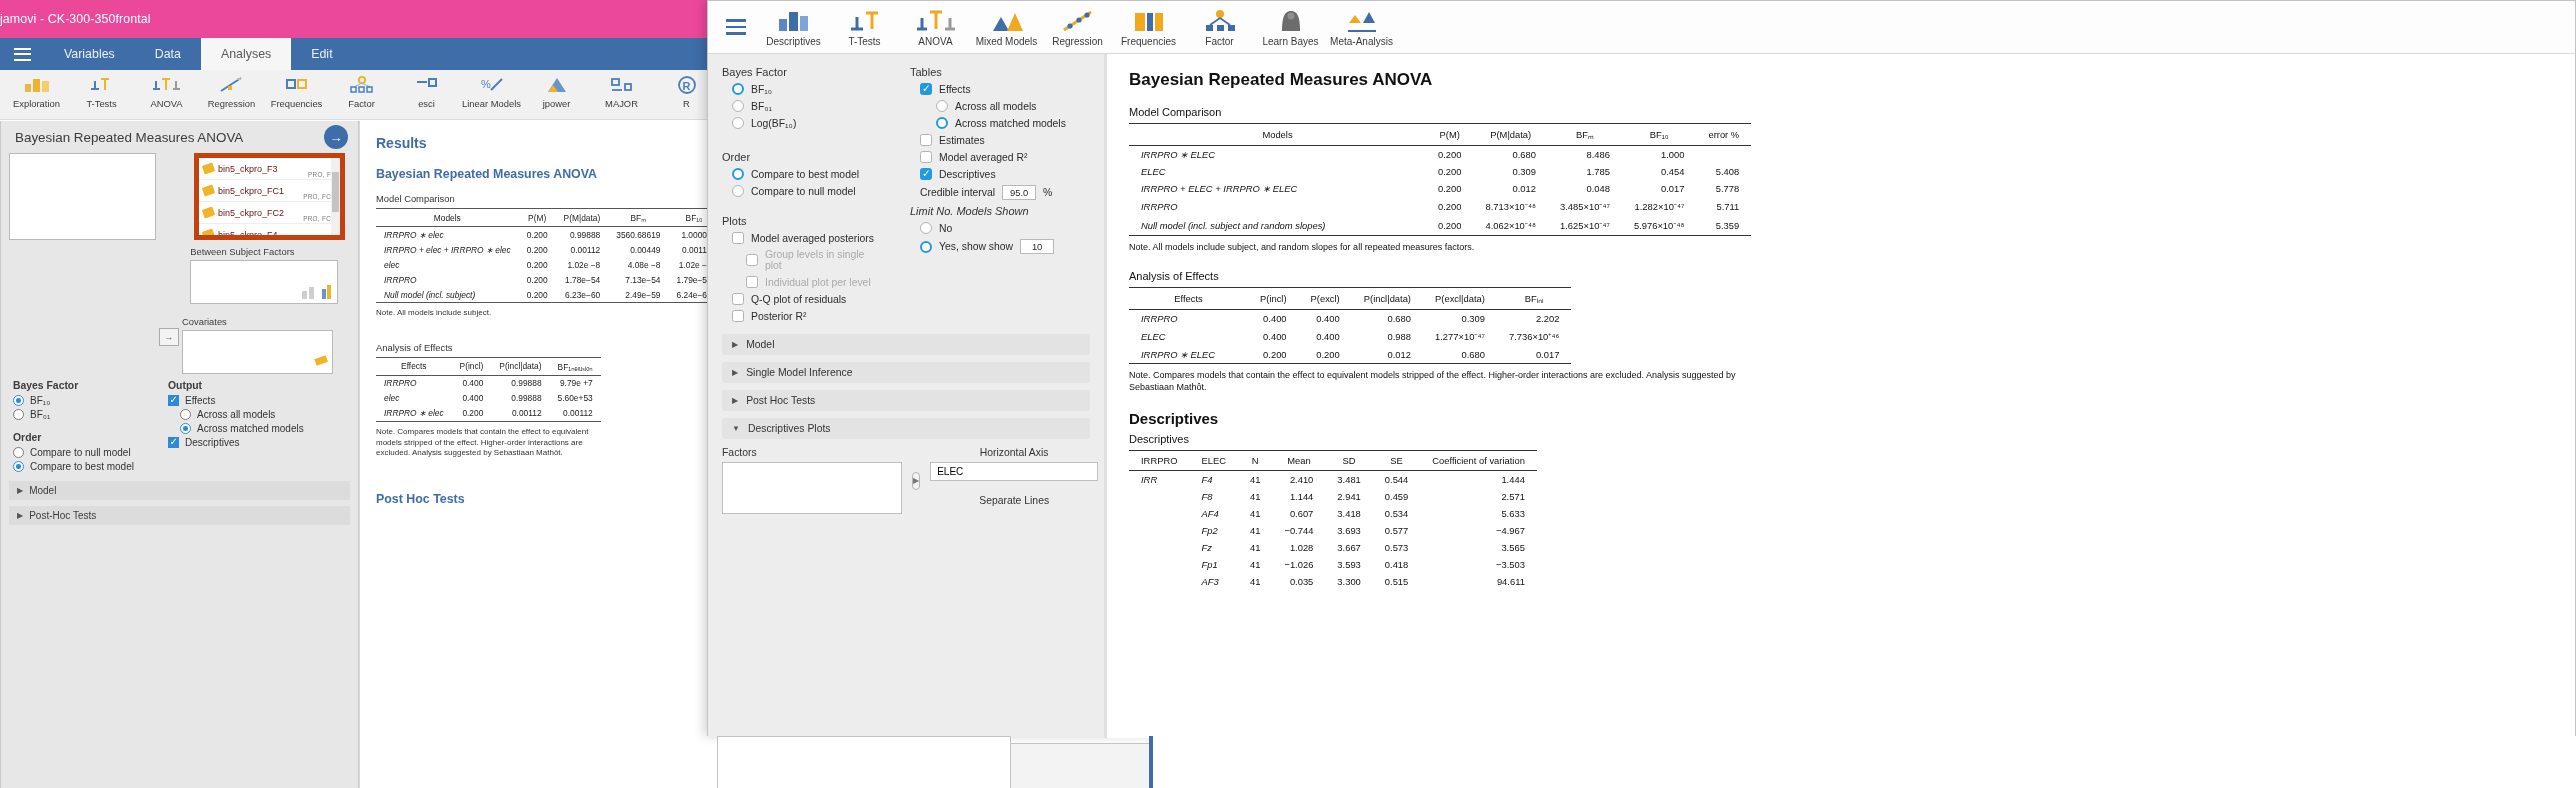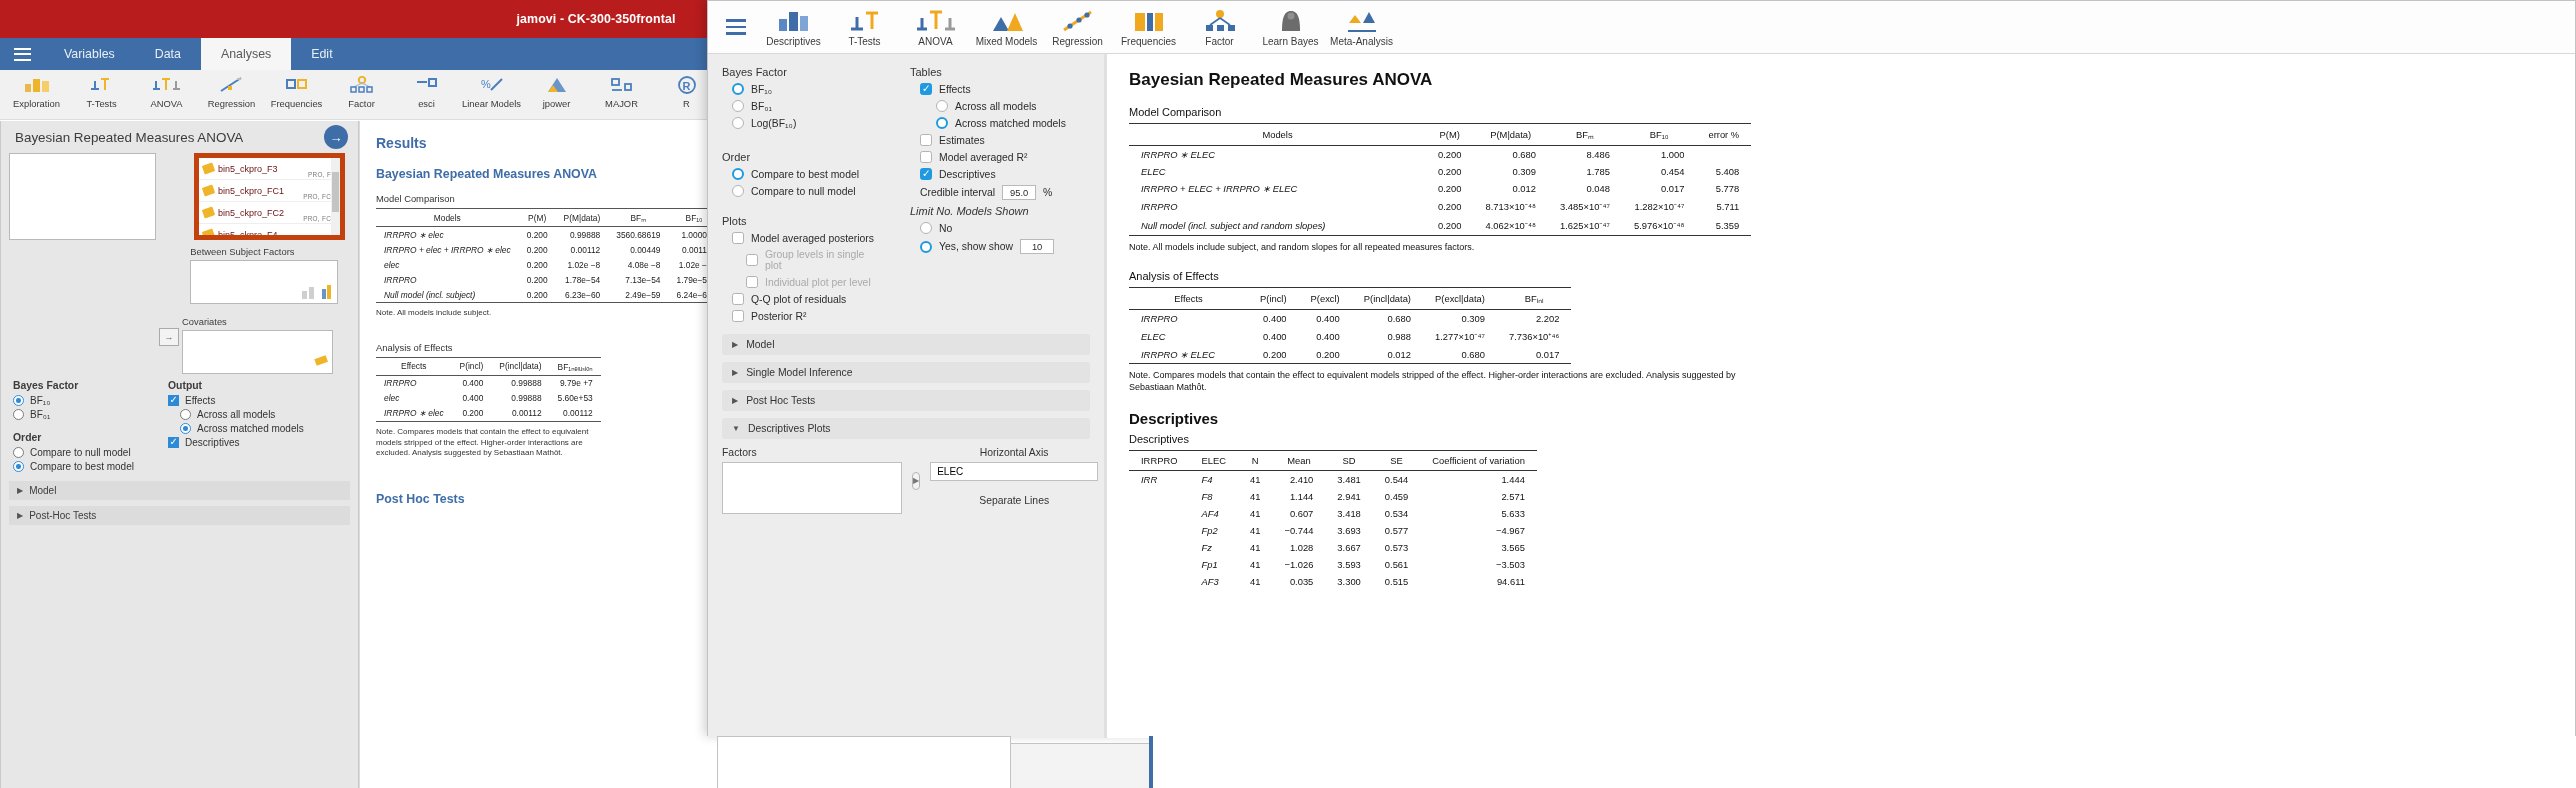--- a/index.html
+++ b/index.html
@@ -1,21 +1,21 @@
 <!DOCTYPE html>
 <html><head>
 <meta charset="utf-8">
 <style>
   * { box-sizing: border-box; margin:0; padding:0; }
   html,body { width:2576px; height:789px; background:#ffffff; font-family:"Liberation Sans", sans-serif; overflow:hidden; }
   #root { position:relative; width:2576px; height:789px; background:#fff; }
 
   
   .winA { position:absolute; left:0; top:0; width:1192px; height:789px; background:#ffffff; }
-  .winA-title { height:38px; background:#b91c1c; color:#fff; display:flex; align-items:center; justify-content:center; font-size:12.4px; letter-spacing:0.1px;font-weight:bold; }
+  .winA-title { height:38px; background:#ec4899; color:#fff; display:flex; align-items:center; font-size:12.4px; letter-spacing:0.1px; }
   .winA-tabs { height:32px; background:#3e6da8; display:flex; align-items:flex-end; }
   .hamb { width:44px; height:32px; display:flex; flex-direction:column; justify-content:center; align-items:center; gap:3.5px; cursor:pointer;}
   .hamb i { display:block; width:17px; height:2px; background:#fff; }
   .tabA { height:32px; padding:0 20px; display:flex; align-items:center; color:#e9eff6; font-size:12.4px; cursor:pointer;}
   .tabA.active { background:#f6f6f6; color:#5a5a5a; }
   .ribbonA { height:50px; background:#f1f1f1; border-bottom:1px solid #dcdcdc; display:flex; align-items:flex-start; padding-left:4px; }
   .ribItem { width:65px; display:flex; flex-direction:column; align-items:center; padding-top:4px; cursor:pointer; }
   .ribIcon { height:22px; display:flex; align-items:center; justify-content:center; }
   .ribLbl { font-size:9.4px; color:#3a3a3a; margin-top:2px; white-space:nowrap; }
 
@@ -875,21 +875,21 @@
                 <td>3.667</td>
                 <td>0.573</td>
                 <td>3.565</td>
               </tr>
             <tr>
                 <td class="l"></td>
                 <td class="l">Fp1</td>
                 <td>41</td>
                 <td>−1.026</td>
                 <td>3.593</td>
-                <td>0.561</td>
+                <td>0.418</td>
                 <td>−3.503</td>
               </tr>
             <tr>
                 <td class="l"></td>
                 <td class="l">AF3</td>
                 <td>41</td>
                 <td>0.035</td>
                 <td>3.300</td>
                 <td>0.515</td>
                 <td>94.611</td>

